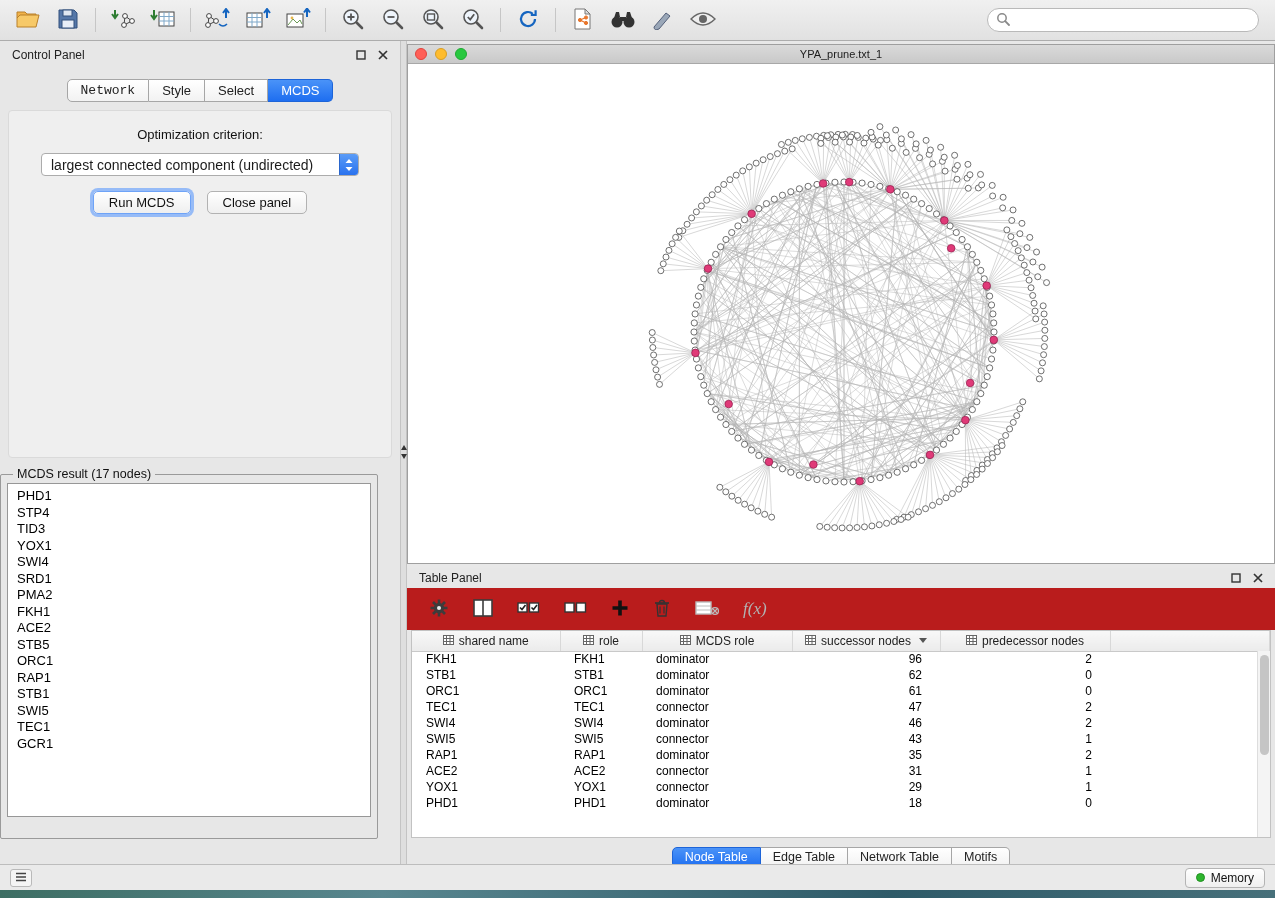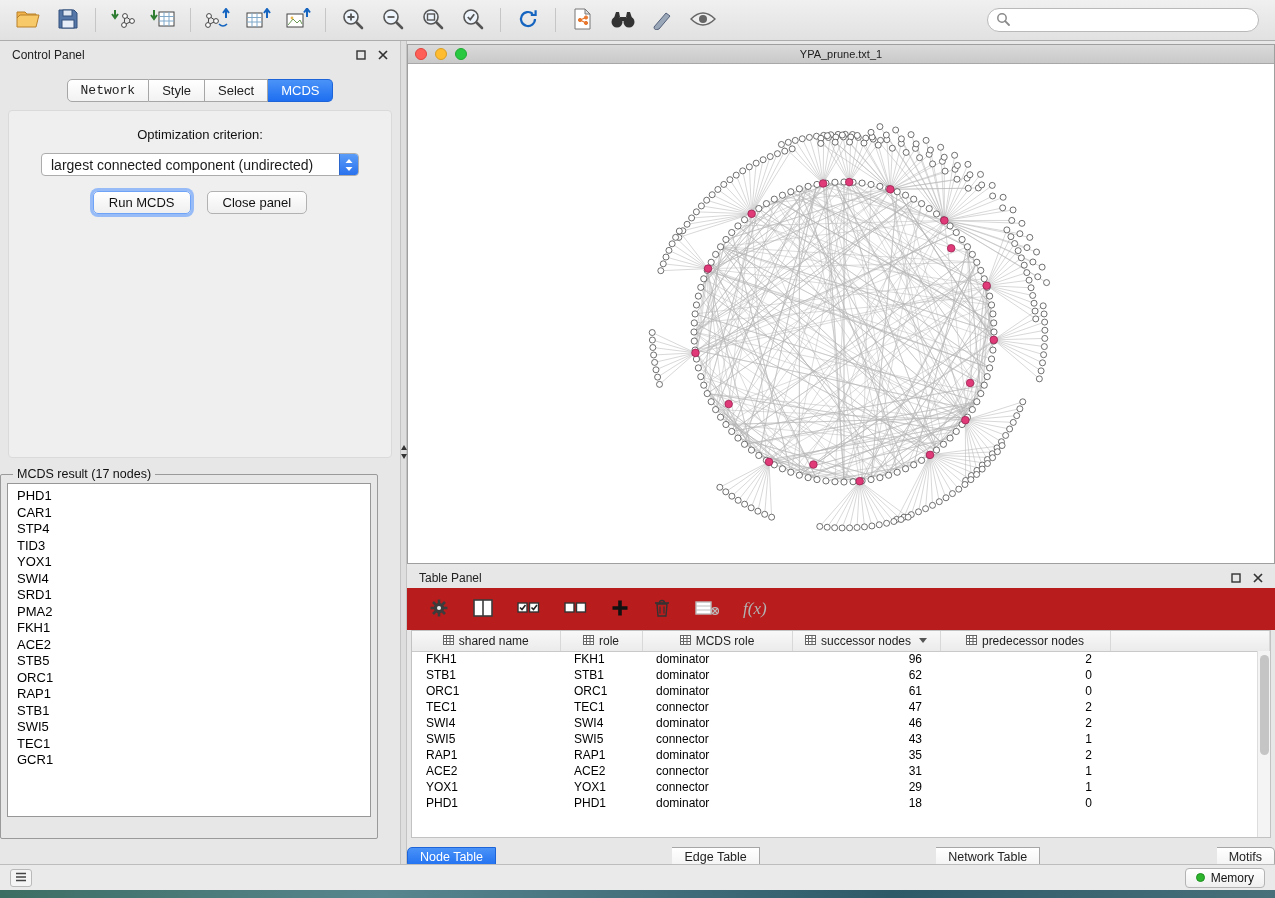--- a/index.html
+++ b/index.html
@@ -62,21 +62,21 @@
   .tp-tablewrap{position:relative;margin:0 4px;height:208px;background:#fff;border:1px solid #c2c2c2;overflow:hidden;}
   table{border-collapse:collapse;width:100%;table-layout:fixed;font-size:12px;}
   thead th{height:20px;background:linear-gradient(#f8f8f8,#ebebeb);border-right:1px solid #d8d8d8;border-bottom:1px solid #c9c9c9;font-weight:normal;font-size:12px;color:#222;padding:0 4px;}
   .hwrap{display:flex;align-items:center;gap:5px;justify-content:center;}
   .hwrap .hlabel{white-space:nowrap;}
   tbody td{height:16px;padding:0 0 0 14px;white-space:nowrap;overflow:hidden;color:#000;}
   td.num{text-align:right;padding:0 18px 0 0;}
   .chev{width:0;height:0;border-left:4px solid transparent;border-right:4px solid transparent;border-top:5px solid #555;margin-left:3px;}
   .vscroll{position:absolute;top:20px;right:0;bottom:0;width:13px;background:#f4f4f4;border-left:1px solid #ddd;}
   .vthumb{position:absolute;top:4px;left:2px;width:9px;height:100px;background:#c5c5c5;border-radius:5px;}
-  .tp-tabs{display:flex;justify-content:space-between;align-items:center;height:30px;padding-top:8px;}
+  .tp-tabs{display:flex;justify-content:center;align-items:center;height:30px;padding-top:8px;}
   .tp-tab{font-size:12.5px;padding:2.5px 12px;background:linear-gradient(#ffffff,#f2f2f2);border:1px solid #a6a6a6;border-left:none;cursor:pointer;color:#222;}
   .tp-tab:first-child{border-left:1px solid #a6a6a6;border-radius:5px 0 0 5px;}
   .tp-tab:last-child{border-radius:0 5px 5px 0;}
   .tp-tab.active{background:linear-gradient(#4a93f8,#1e6ef0);color:#fff;border-color:#1d64d8;}
 
   
   .statusbar{position:absolute;top:864px;left:0;width:1275px;height:26px;background:#eaeaea;border-top:1px solid #bdbdbd;display:flex;align-items:center;padding:0 10px;}
   .sb-left{width:22px;height:18px;background:#f5f5f5;border:1px solid #b9b9b9;border-radius:3px;display:flex;align-items:center;justify-content:center;cursor:pointer;}
   .memory-btn{margin-left:auto;display:flex;align-items:center;gap:6px;font-size:12px;background:linear-gradient(#ffffff,#efefef);border:1px solid #b4b4b4;border-radius:4px;padding:2px 10px;cursor:pointer;color:#111;}
   .memory-btn .dot{width:9px;height:9px;border-radius:50%;background:#2db52d;border:1px solid #1f8f1f;}
@@ -257,21 +257,20 @@
       </div>
       <div class="btn-row">
         <button class="mac-btn focusring">Run MCDS</button>
         <button class="mac-btn">Close panel</button>
       </div>
     </div>
     <fieldset class="result-box">
       <legend>MCDS result (17 nodes)</legend>
       <div class="result-list">
           <div class="result-item">PHD1</div>
-          <div class="result-item">CAR1</div>
           <div class="result-item">STP4</div>
           <div class="result-item">TID3</div>
           <div class="result-item">YOX1</div>
           <div class="result-item">SWI4</div>
           <div class="result-item">SRD1</div>
           <div class="result-item">PMA2</div>
           <div class="result-item">FKH1</div>
           <div class="result-item">ACE2</div>
           <div class="result-item">STB5</div>
           <div class="result-item">ORC1</div>

